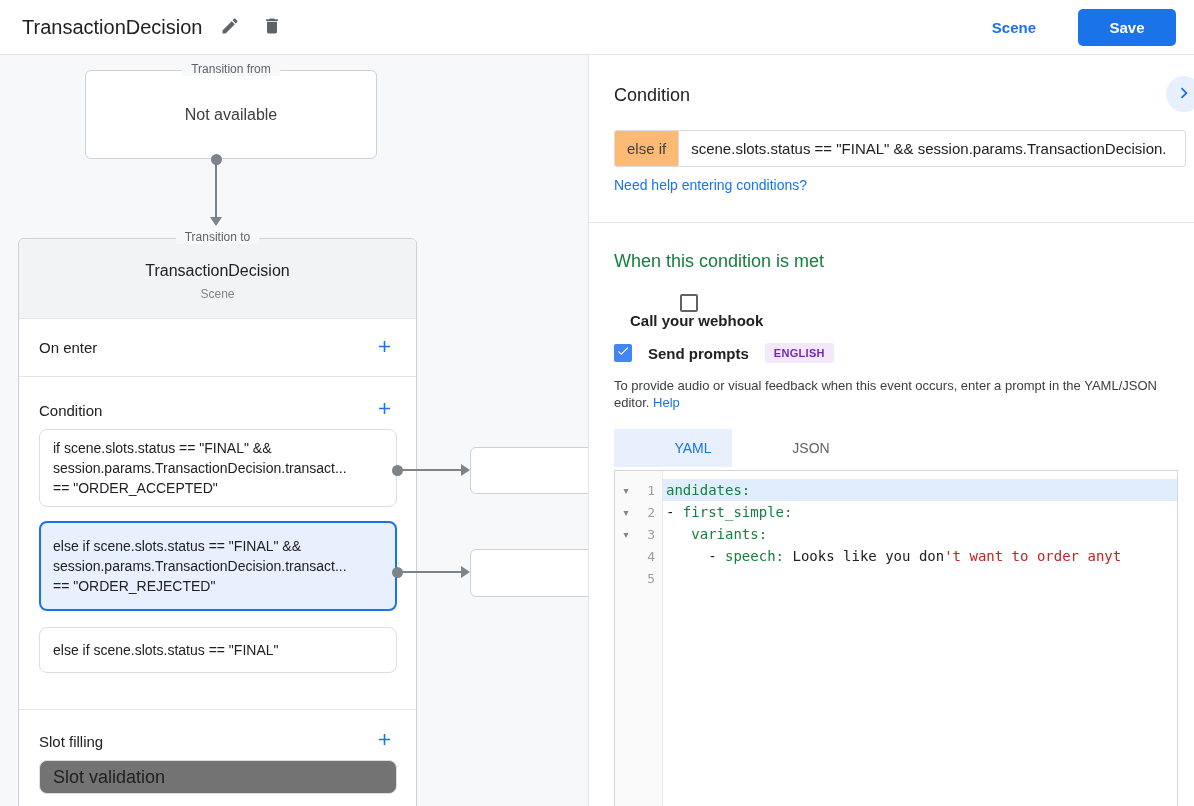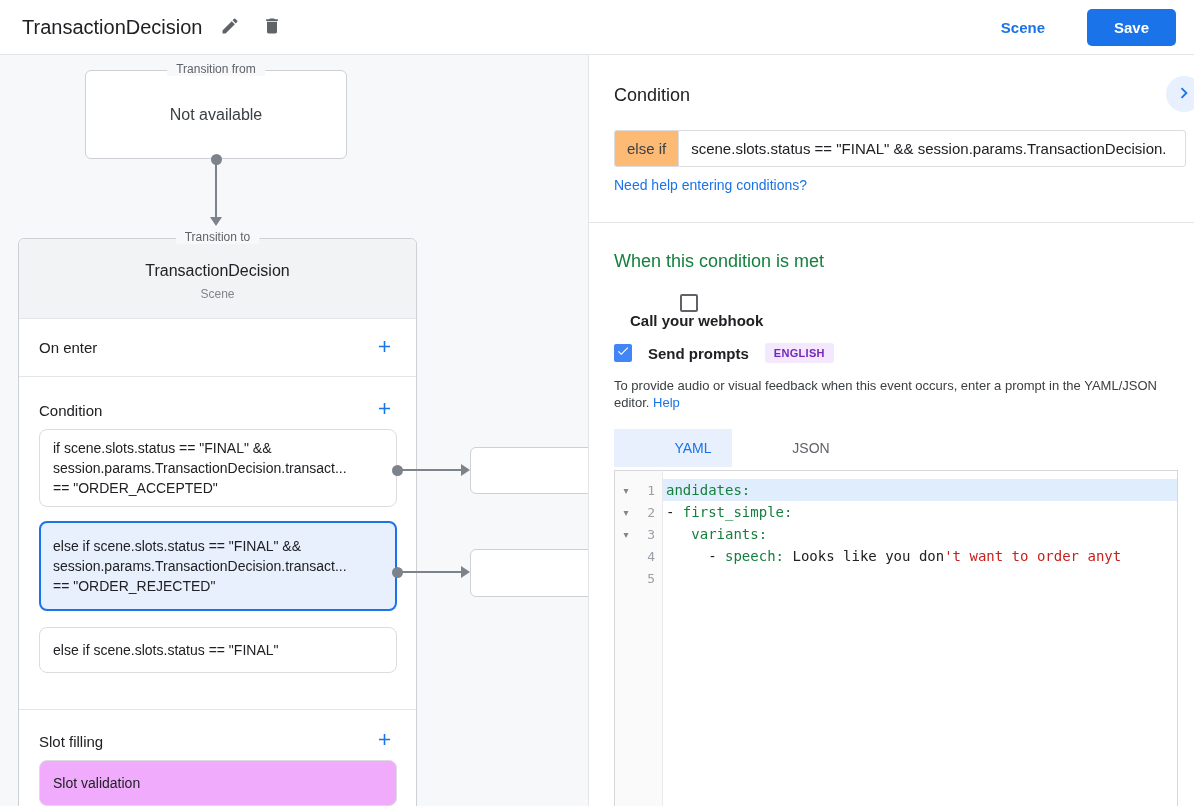--- a/index.html
+++ b/index.html
@@ -10,28 +10,28 @@
   
   .topbar { position:absolute; left:0; top:0; width:1194px; height:55px; background:#fff;
     border-bottom:1px solid #e3e5e8; display:flex; align-items:center; z-index:30; }
   .page-title { font-size:20px; color:#202124; margin-left:22px; }
   .icon-btn { background:none; border:none; cursor:pointer; padding:4px; margin-left:14px;
     display:flex; align-items:center; color:#5f6368; }
   .icon-btn svg { fill:#5f6368; }
   .topbar-right { margin-left:auto; display:flex; align-items:center; margin-right:18px; }
   .cancel-btn { background:none; border:none; color:#1a73e8; font-size:15px; font-weight:bold;
     font-family:"Liberation Sans",sans-serif; cursor:pointer; margin-right:42px; }
-  .save-btn { background:#1a73e8; color:#fff; border:none; border-radius:5px; width:89px; height:37px;
+  .save-btn { background:#1a73e8; color:#fff; border:none; border-radius:5px; width:98px; height:37px;
     font-size:15px; font-weight:bold; font-family:"Liberation Sans",sans-serif; cursor:pointer; }
 
   
   .canvas { position:absolute; left:0; top:55px; width:588px; height:751px; background:#f7f8f9; overflow:hidden; }
   .legend { position:absolute; top:-9px; left:50%; transform:translateX(-50%); background:#f7f8f9;
     padding:0 9px; font-size:12px; color:#5f6368; white-space:nowrap; }
-  .from-box { position:absolute; left:85px; top:15px; width:262px; height:89px; background:#fff;
+  .from-box { position:absolute; left:85px; top:15px; width:292px; height:89px; background:#fff;
     border:1px solid #cdd0d4; border-radius:6px; display:flex; align-items:center; justify-content:center; }
   .from-box .content { font-size:16px; color:#3c4043; }
   .dot { position:absolute; width:11px; height:11px; border-radius:50%; background:#7d838a; z-index:3; }
   .vline { position:absolute; background:#7d838a; }
   .arrowhead-down { position:absolute; width:0; height:0; border-left:6px solid transparent;
     border-right:6px solid transparent; border-top:9px solid #7d838a; }
   .arrowhead-right { position:absolute; width:0; height:0; border-top:6px solid transparent;
     border-bottom:6px solid transparent; border-left:9px solid #7d838a; }
 
   .scene-card { position:absolute; left:18px; top:183px; width:399px; height:660px; background:#fff;
@@ -46,22 +46,22 @@
   .plus-btn { background:none; border:none; cursor:pointer; display:flex; align-items:center; padding:2px; }
   .plus-btn svg { fill:#1a73e8; }
   .cond-section { border-bottom:1px solid #e3e5e8; padding-bottom:22px; }
   .cond-head { height:38px; margin-top:14px; }
   .cond-card { margin:0 19px 14px 20px; background:#fff; border:1px solid #dadce0; border-radius:8px;
     padding:8px 13px; font-size:14px; line-height:20px; color:#202124; cursor:pointer; }
   .cond-card.selected { background:#e8f0fe; border:2px solid #1a73e8; padding:13px 12px; margin-bottom:16px; }
   .cond-card.single { padding:12px 13px; }
   .slot-section { padding-bottom:8px; }
   .slot-head { height:38px; margin-top:12px; }
-  .slot-card { margin:0 19px 8px 20px; background:#f0abfc; border:1px solid #dadce0; border-radius:8px;
-    padding:12px 13px; font-size:14px; line-height:20px; color:#202124; cursor:pointer; }
+  .slot-card { margin:0 19px 8px 20px; background:#737373; border:1px solid #dadce0; border-radius:8px;
+    padding:6px 13px; font-size:18px; line-height:20px; color:#202124; cursor:pointer; }
   .target-box { position:absolute; left:470px; width:125px; background:#fff; border:1px solid #cdd0d4;
     border-radius:6px; cursor:pointer; }
 
   
   .panel { position:absolute; left:588px; top:55px; width:606px; height:751px; background:#fff;
     border-left:1px solid #e3e5e8; overflow:hidden; }
   .panel-title { position:absolute; left:25px; top:30px; font-size:18px; color:#202124; }
   .chevron-btn { position:absolute; right:-8px; top:21px; width:36px; height:36px; border-radius:50%;
     background:#e8f0fe; border:none; cursor:pointer; display:flex; align-items:center; justify-content:center; }
   .chevron-btn svg { fill:#1a73e8; }

